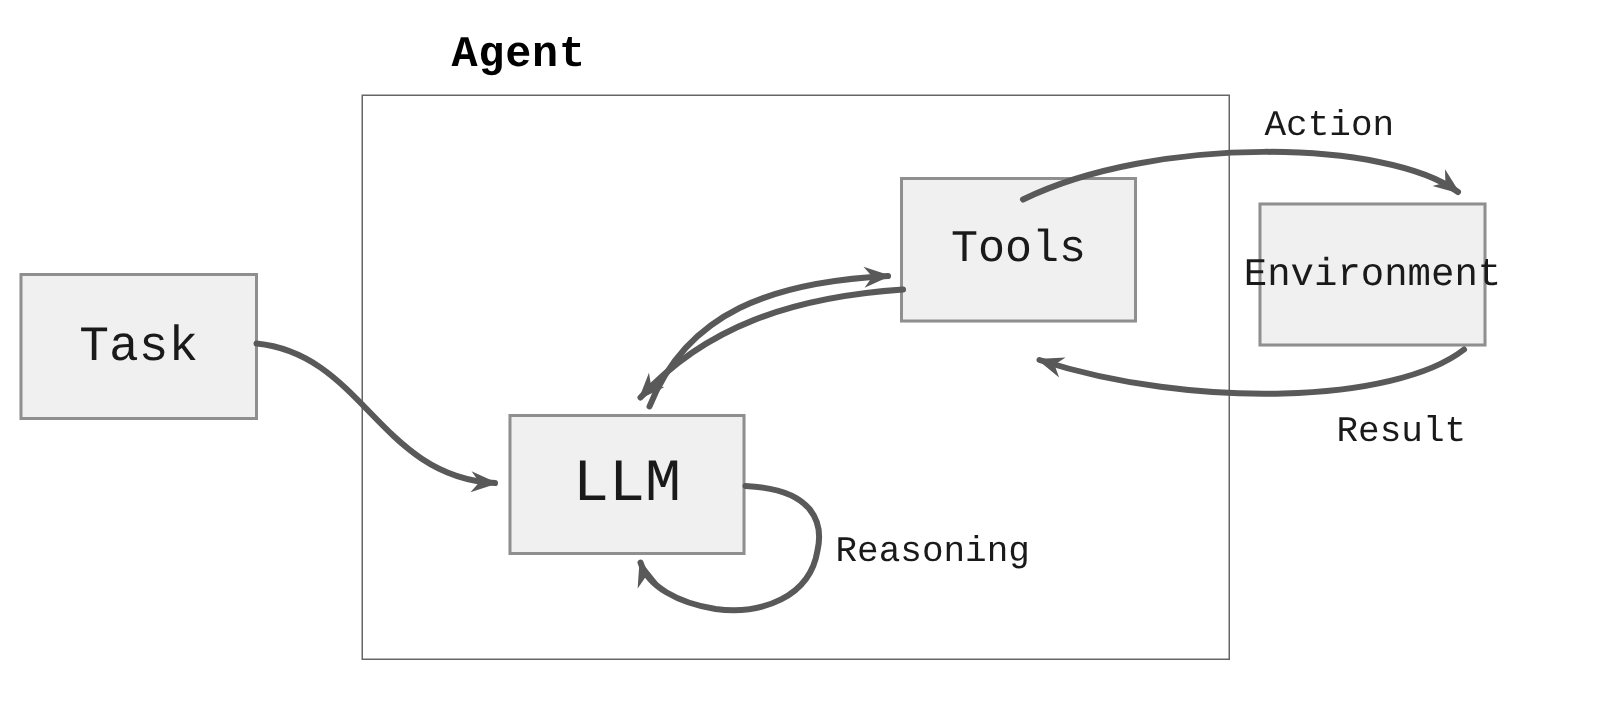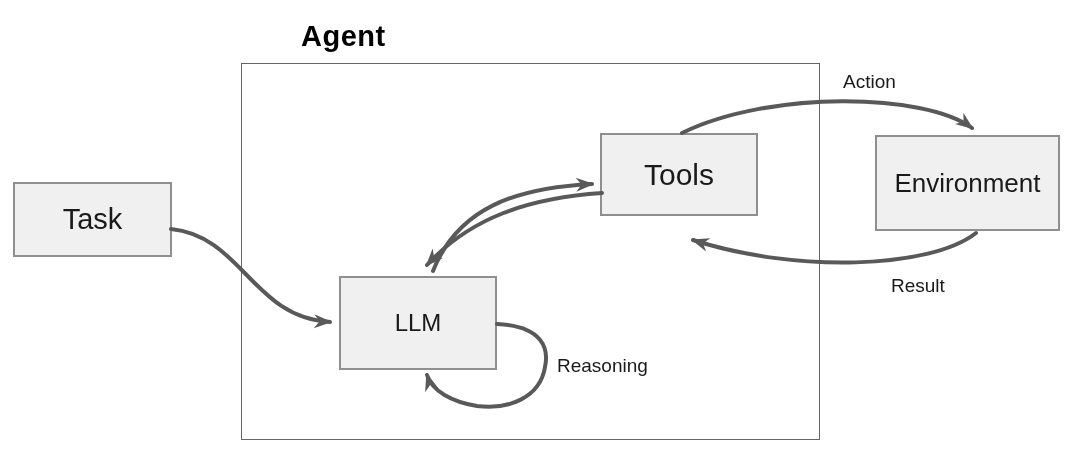--- a/index.html
+++ b/index.html
@@ -5,21 +5,21 @@
   html, body {
     margin: 0;
     padding: 0;
     background: #ffffff;
   }
   .stage {
     position: relative;
     width: 1080px;
     height: 472px;
     background: var(--background, #ffffff);
-    font-family: Liberation Sans, sans-serif;
+    font-family: Liberation Mono, monospace;
     overflow: hidden;
   }
   .agent-frame {
     position: absolute;
     left: 241px;
     top: 63px;
     width: 579px;
     height: 377px;
     border: 1.5px solid var(--container-border, #666666);
     background: transparent;
@@ -37,27 +37,27 @@
   .node {
     position: absolute;
     background: var(--node-fill, #f0f0f0);
     border: 2px solid var(--node-border, #8f8f8f);
     box-sizing: border-box;
     display: flex;
     align-items: center;
     justify-content: center;
     color: var(--text, #1a1a1a);
   }
-  .node-task        { left: 13px;  top: 182px; width: 159px; height: 75px; font-size: 29px; }
-  .node-llm         { left: 339px; top: 276px; width: 158px; height: 94px; font-size: 24px; }
-  .node-tools       { left: 600px; top: 133px; width: 158px; height: 83px; font-size: 30px; }
-  .node-environment { left: 875px; top: 135px; width: 185px; height: 96px; font-size: 26px; }
+  .node-task        { left: 13px;  top: 182px; width: 159px; height: 98px; font-size: 33px; }
+  .node-llm         { left: 339px; top: 276px; width: 158px; height: 94px; font-size: 40px; }
+  .node-tools       { left: 600px; top: 118px; width: 158px; height: 97px; font-size: 30px; }
+  .node-environment { left: 839px; top: 135px; width: 152px; height: 96px; font-size: 26px; }
   .edge-label {
     position: absolute;
-    font-size: 19px;
+    font-size: 24px;
     color: var(--text, #1a1a1a);
   }
   .label-action    { left: 843px; top: 71px; }
   .label-result    { left: 847px; top: 275px; margin-left: 44px; }
   .label-reasoning { left: 557px; top: 355px; }
   svg.arrows {
     position: absolute;
     left: 0;
     top: 0;
     width: 1080px;

